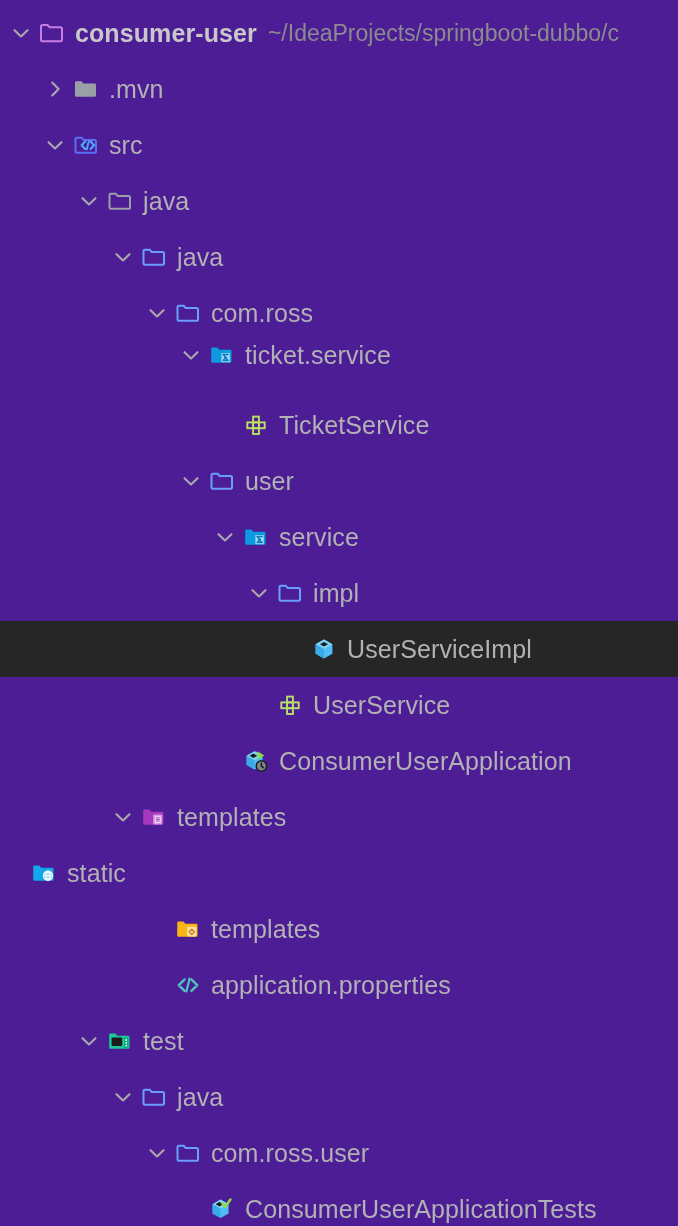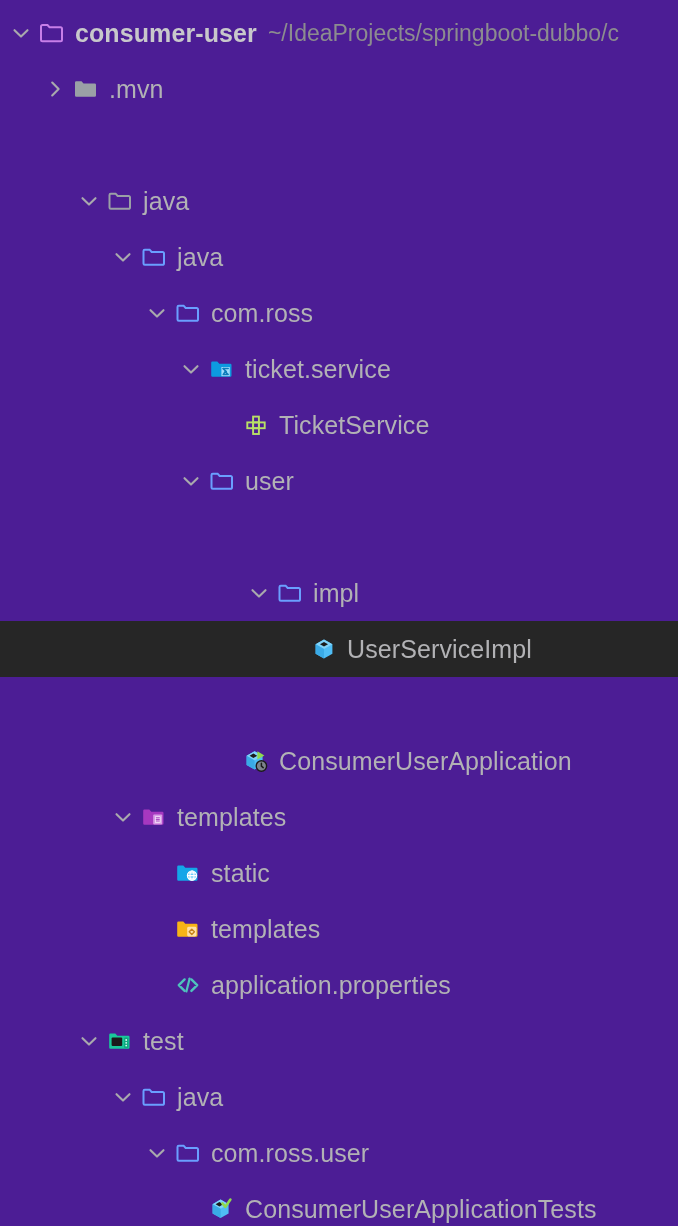--- a/index.html
+++ b/index.html
@@ -92,20 +92,35 @@
           <path d="M10.2 6.5 16.6 13l-6.4 6.5" fill="none" stroke="#a9a9ad" stroke-width="2.1" stroke-linecap="round" stroke-linejoin="round"></path>
         </svg>
       </span>
       <span class="icon">
         <svg viewBox="0 0 28 28">
           <path d="M3 7.5a1.3 1.3 0 0 1 1.3-1.3h5.2l2 2.3h11.2a1.3 1.3 0 0 1 1.3 1.3v10.7a1.3 1.3 0 0 1-1.3 1.3H4.3A1.3 1.3 0 0 1 3 20.5z" fill="#9aa0a6"></path>
         </svg>
       </span>
       <span class="label">.mvn</span>
     </div>
+    <div class="row" style="top: 117px; padding-left: 42px;">
+      <span class="chev">
+        <svg viewBox="0 0 26 26">
+          <path d="M6.5 10.2 13 16.6l6.5-6.4" fill="none" stroke="#a9a9ad" stroke-width="2.1" stroke-linecap="round" stroke-linejoin="round"></path>
+        </svg>
+      </span>
+      <span class="icon">
+        <svg viewBox="0 0 28 28">
+          <path d="M3.5 8a1.3 1.3 0 0 1 1.3-1.3h4.8l2 2.3h11.1A1.3 1.3 0 0 1 24 10.3v10.2a1.3 1.3 0 0 1-1.3 1.3H4.8A1.3 1.3 0 0 1 3.5 20.5z" fill="none" stroke="#5b6ef5" stroke-width="2"></path>
+          <path d="M13.2 10.5 9.6 14.2l3.6 3.7M18.5 10.5l3.6 3.7-3.6 3.7" fill="none" stroke="#4fa8ff" stroke-width="2.1" stroke-linecap="round" stroke-linejoin="round"></path>
+          <path d="M16.8 10.1l-2 8.3" stroke="#4fa8ff" stroke-width="1.9" stroke-linecap="round"></path>
+        </svg>
+      </span>
+      <span class="label">src</span>
+    </div>
     <div class="row" style="top: 173px; padding-left: 76px;">
       <span class="chev">
         <svg viewBox="0 0 26 26">
           <path d="M6.5 10.2 13 16.6l6.5-6.4" fill="none" stroke="#a9a9ad" stroke-width="2.1" stroke-linecap="round" stroke-linejoin="round"></path>
         </svg>
       </span>
       <span class="icon">
         <svg viewBox="0 0 28 28">
           <path d="M3.5 8a1.3 1.3 0 0 1 1.3-1.3h4.8l2 2.3h11.1A1.3 1.3 0 0 1 24 10.3v10.2a1.3 1.3 0 0 1-1.3 1.3H4.8A1.3 1.3 0 0 1 3.5 20.5z" fill="none" stroke="#9aa0a6" stroke-width="2"></path>
         </svg>
@@ -131,21 +146,21 @@
           <path d="M6.5 10.2 13 16.6l6.5-6.4" fill="none" stroke="#a9a9ad" stroke-width="2.1" stroke-linecap="round" stroke-linejoin="round"></path>
         </svg>
       </span>
       <span class="icon">
         <svg viewBox="0 0 28 28">
           <path d="M3.5 8a1.3 1.3 0 0 1 1.3-1.3h4.8l2 2.3h11.1A1.3 1.3 0 0 1 24 10.3v10.2a1.3 1.3 0 0 1-1.3 1.3H4.8A1.3 1.3 0 0 1 3.5 20.5z" fill="none" stroke="#6a9fff" stroke-width="2"></path>
         </svg>
       </span>
       <span class="label">com.ross</span>
     </div>
-    <div class="row" style="top: 341px; padding-left: 178px;">
+    <div class="row" style="top: 327px; padding-left: 178px;">
       <span class="chev">
         <svg viewBox="0 0 26 26">
           <path d="M6.5 10.2 13 16.6l6.5-6.4" fill="none" stroke="#a9a9ad" stroke-width="2.1" stroke-linecap="round" stroke-linejoin="round"></path>
         </svg>
       </span>
       <span class="icon">
         <svg viewBox="0 0 28 28">
           <path d="M3.2 7.8a1.2 1.2 0 0 1 1.2-1.2h4.9l2 2.2h11a1.2 1.2 0 0 1 1.2 1.2v10.5a1.2 1.2 0 0 1-1.2 1.2H4.4a1.2 1.2 0 0 1-1.2-1.2z" fill="#0d9ae0"></path>
           <path d="M13.4 12h8.4v9.2h-8.4z" fill="#9fdcfb"></path>
           <path d="M15.2 13.6h5M15.2 19.6h5l-3.1-3z" fill="none" stroke="#0d7cba" stroke-width="1.5" stroke-linejoin="round" stroke-linecap="round"></path>
@@ -177,20 +192,36 @@
           <path d="M6.5 10.2 13 16.6l6.5-6.4" fill="none" stroke="#a9a9ad" stroke-width="2.1" stroke-linecap="round" stroke-linejoin="round"></path>
         </svg>
       </span>
       <span class="icon">
         <svg viewBox="0 0 28 28">
           <path d="M3.5 8a1.3 1.3 0 0 1 1.3-1.3h4.8l2 2.3h11.1A1.3 1.3 0 0 1 24 10.3v10.2a1.3 1.3 0 0 1-1.3 1.3H4.8A1.3 1.3 0 0 1 3.5 20.5z" fill="none" stroke="#6a9fff" stroke-width="2"></path>
         </svg>
       </span>
       <span class="label">user</span>
     </div>
+    <div class="row" style="top: 509px; padding-left: 212px;">
+      <span class="chev">
+        <svg viewBox="0 0 26 26">
+          <path d="M6.5 10.2 13 16.6l6.5-6.4" fill="none" stroke="#a9a9ad" stroke-width="2.1" stroke-linecap="round" stroke-linejoin="round"></path>
+        </svg>
+      </span>
+      <span class="icon">
+        <svg viewBox="0 0 28 28">
+          <path d="M3.2 7.8a1.2 1.2 0 0 1 1.2-1.2h4.9l2 2.2h11a1.2 1.2 0 0 1 1.2 1.2v10.5a1.2 1.2 0 0 1-1.2 1.2H4.4a1.2 1.2 0 0 1-1.2-1.2z" fill="#0d9ae0"></path>
+          <path d="M13.4 12h8.4v9.2h-8.4z" fill="#9fdcfb"></path>
+          <path d="M15.2 13.6h5M15.2 19.6h5l-3.1-3z" fill="none" stroke="#0d7cba" stroke-width="1.5" stroke-linejoin="round" stroke-linecap="round"></path>
+          <path d="M15.2 13.6l3.1 3" fill="none" stroke="#0d7cba" stroke-width="1.5" stroke-linecap="round"></path>
+        </svg>
+      </span>
+      <span class="label">service</span>
+    </div>
     <div class="row" style="top: 565px; padding-left: 246px;">
       <span class="chev">
         <svg viewBox="0 0 26 26">
           <path d="M6.5 10.2 13 16.6l6.5-6.4" fill="none" stroke="#a9a9ad" stroke-width="2.1" stroke-linecap="round" stroke-linejoin="round"></path>
         </svg>
       </span>
       <span class="icon">
         <svg viewBox="0 0 28 28">
           <path d="M3.5 8a1.3 1.3 0 0 1 1.3-1.3h4.8l2 2.3h11.1A1.3 1.3 0 0 1 24 10.3v10.2a1.3 1.3 0 0 1-1.3 1.3H4.8A1.3 1.3 0 0 1 3.5 20.5z" fill="none" stroke="#6a9fff" stroke-width="2"></path>
         </svg>
@@ -203,20 +234,37 @@
       </span>
       <span class="icon">
         <svg viewBox="0 0 28 28">
           <path d="M14 4.4l8.4 4.8v9.6L14 23.6 5.6 18.8V9.2z" fill="#4fbdf5"></path>
           <path d="M14 4.4l8.4 4.8L14 14 5.6 9.2z" fill="#7fd3fa"></path>
           <path d="M14 14v9.6L5.6 18.8V9.2z" fill="#3aaae6"></path>
           <path d="M14 6.9l4 2.3-4 2.3-4-2.3z" fill="#1b1b1b"></path>
         </svg>
       </span>
       <span class="label">UserServiceImpl</span>
+    </div>
+    <div class="row" style="top: 677px; padding-left: 246px;">
+      <span class="chev none">
+        <svg viewBox="0 0 26 26"></svg>
+      </span>
+      <span class="icon">
+        <svg viewBox="0 0 28 28">
+          <g fill="none" stroke="#b9e066" stroke-width="1.9">
+            <rect x="11.1" y="5.6" width="5.8" height="5.8"></rect>
+            <rect x="5.3" y="11.4" width="5.8" height="5.8"></rect>
+            <rect x="11.1" y="11.4" width="5.8" height="5.8"></rect>
+            <rect x="16.9" y="11.4" width="5.8" height="5.8"></rect>
+            <rect x="11.1" y="17.2" width="5.8" height="5.8"></rect>
+          </g>
+        </svg>
+      </span>
+      <span class="label">UserService</span>
     </div>
     <div class="row" style="top: 733px; padding-left: 212px;">
       <span class="chev none">
         <svg viewBox="0 0 26 26"></svg>
       </span>
       <span class="icon">
         <svg viewBox="0 0 28 28">
           <path d="M12.6 4.2l8 4.6v9.2l-8 4.6-8-4.6V8.8z" fill="#4fbdf5"></path>
           <path d="M12.6 4.2l8 4.6-8 4.6-8-4.6z" fill="#7fd3fa"></path>
           <path d="M12.6 13.4v9.2l-8-4.6V8.8z" fill="#3aaae6"></path>
@@ -237,21 +285,21 @@
       <span class="icon">
         <svg viewBox="0 0 28 28">
           <path d="M3.2 7.8a1.2 1.2 0 0 1 1.2-1.2h4.9l2 2.2h11a1.2 1.2 0 0 1 1.2 1.2v10.5a1.2 1.2 0 0 1-1.2 1.2H4.4a1.2 1.2 0 0 1-1.2-1.2z" fill="#a638c0"></path>
           <rect x="13.2" y="11.4" width="9" height="10" rx="1" fill="#d79ae6"></rect>
           <rect x="15" y="13.2" width="5.6" height="6.6" rx="0.6" fill="#fff" opacity="0.75"></rect>
           <path d="M16.2 14.8h3.2M16.2 16.4h3.2M16.2 18h3.2" stroke="#a638c0" stroke-width="1" stroke-linecap="round"></path>
         </svg>
       </span>
       <span class="label">templates</span>
     </div>
-    <div class="row" style="top: 845px; padding-left: 144px;">
+    <div class="row" style="top: 845px; ">
       <span class="chev none">
         <svg viewBox="0 0 26 26"></svg>
       </span>
       <span class="icon">
         <svg viewBox="0 0 28 28">
           <path d="M3.2 7.8a1.2 1.2 0 0 1 1.2-1.2h4.9l2 2.2h11a1.2 1.2 0 0 1 1.2 1.2v10.5a1.2 1.2 0 0 1-1.2 1.2H4.4a1.2 1.2 0 0 1-1.2-1.2z" fill="#13a6e8"></path>
           <circle cx="18" cy="16.6" r="5" fill="#6fd0f7"></circle>
           <circle cx="18" cy="16.6" r="4.6" fill="none" stroke="#fff" stroke-width="1.2"></circle>
           <ellipse cx="18" cy="16.6" rx="2" ry="4.6" fill="none" stroke="#fff" stroke-width="1.1"></ellipse>
           <path d="M13.4 16.6h9.2M14.2 13.9h7.6M14.2 19.3h7.6" stroke="#fff" stroke-width="1.1"></path>

